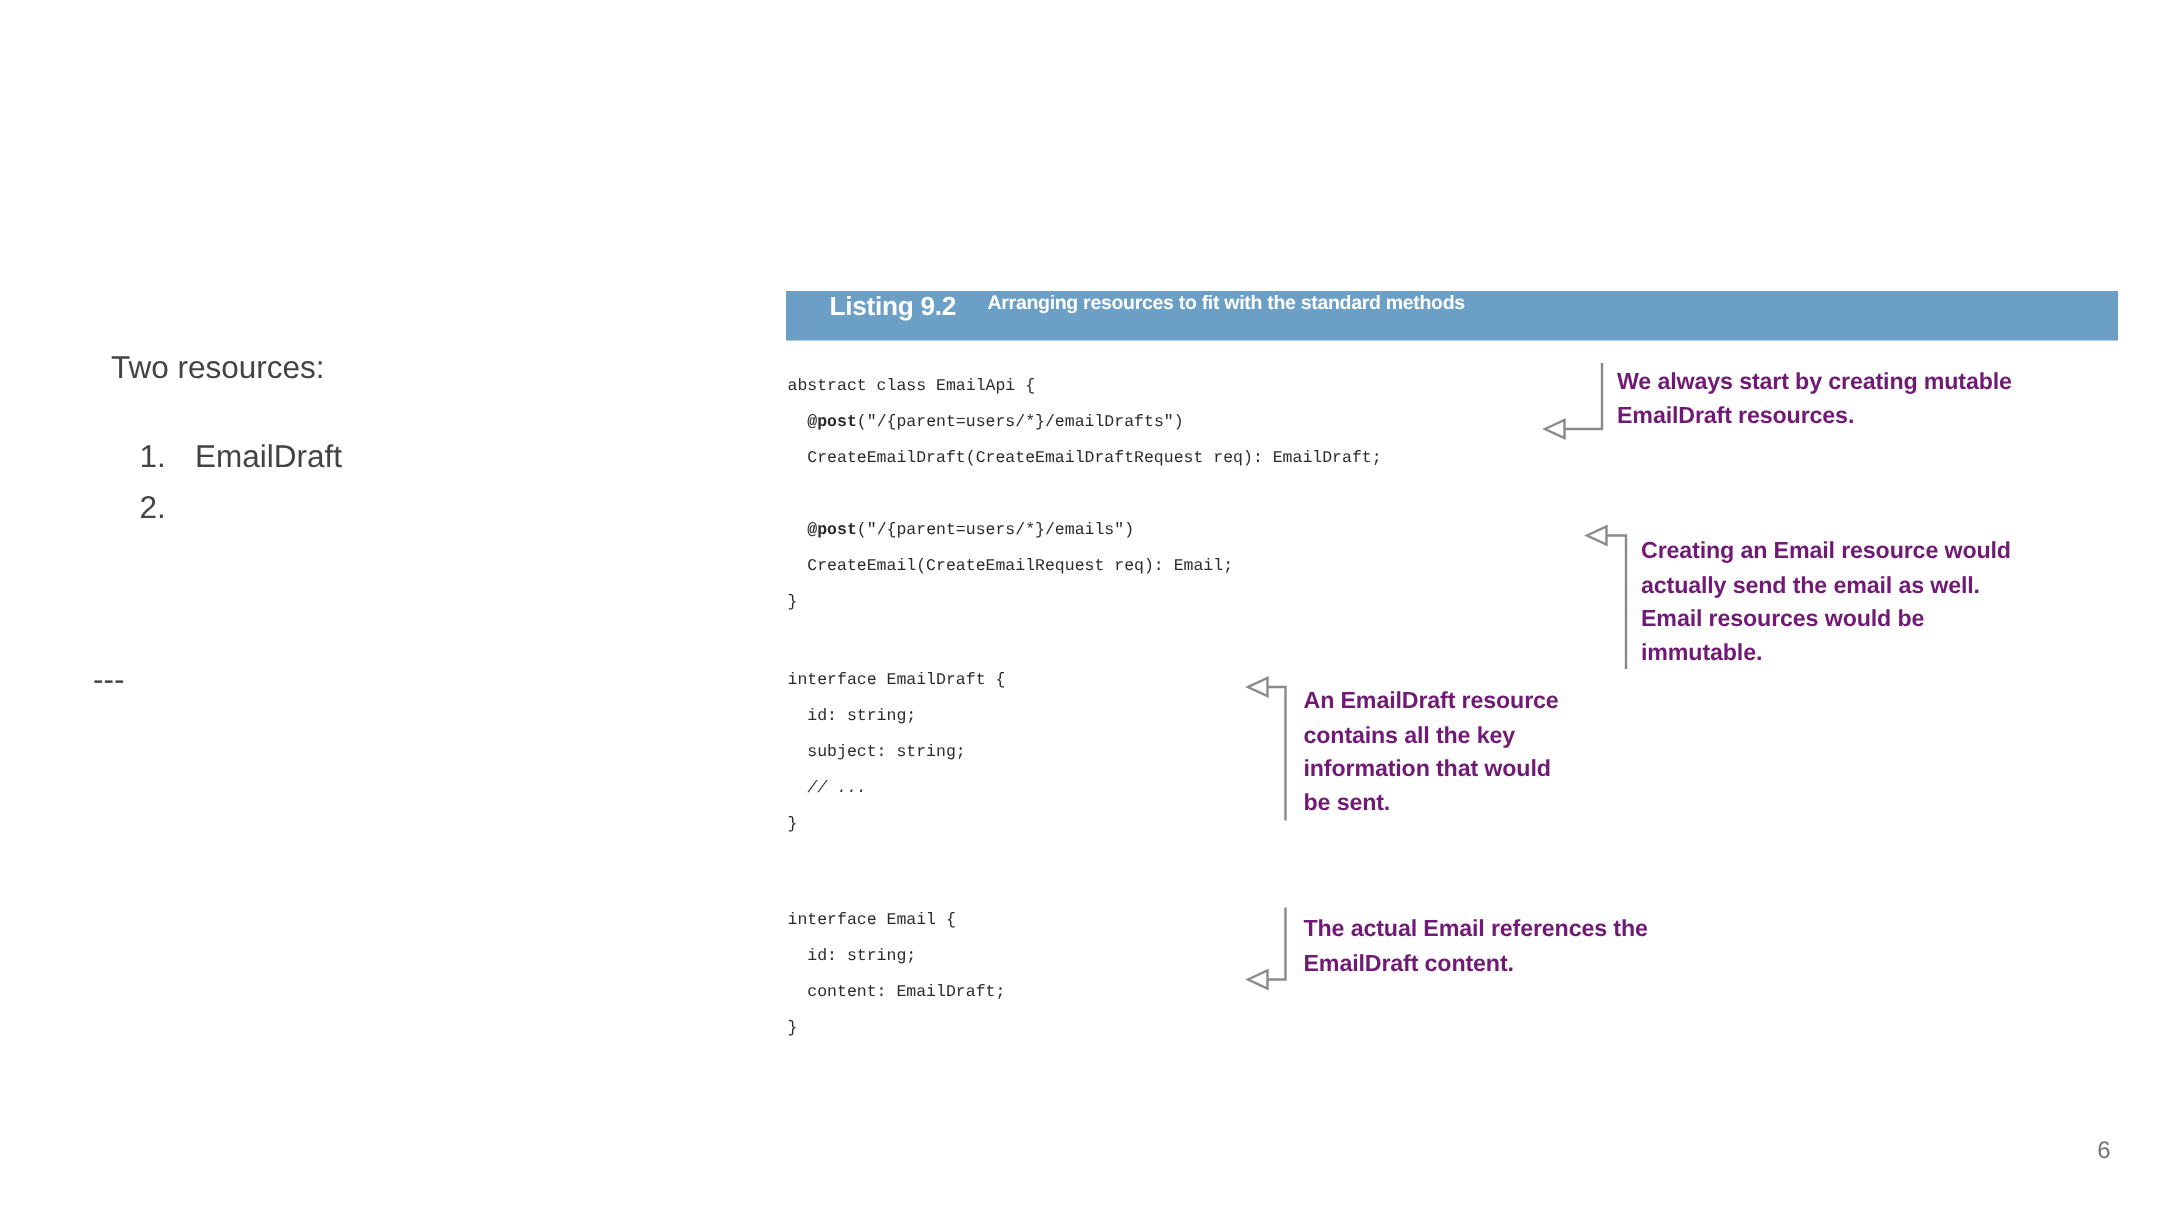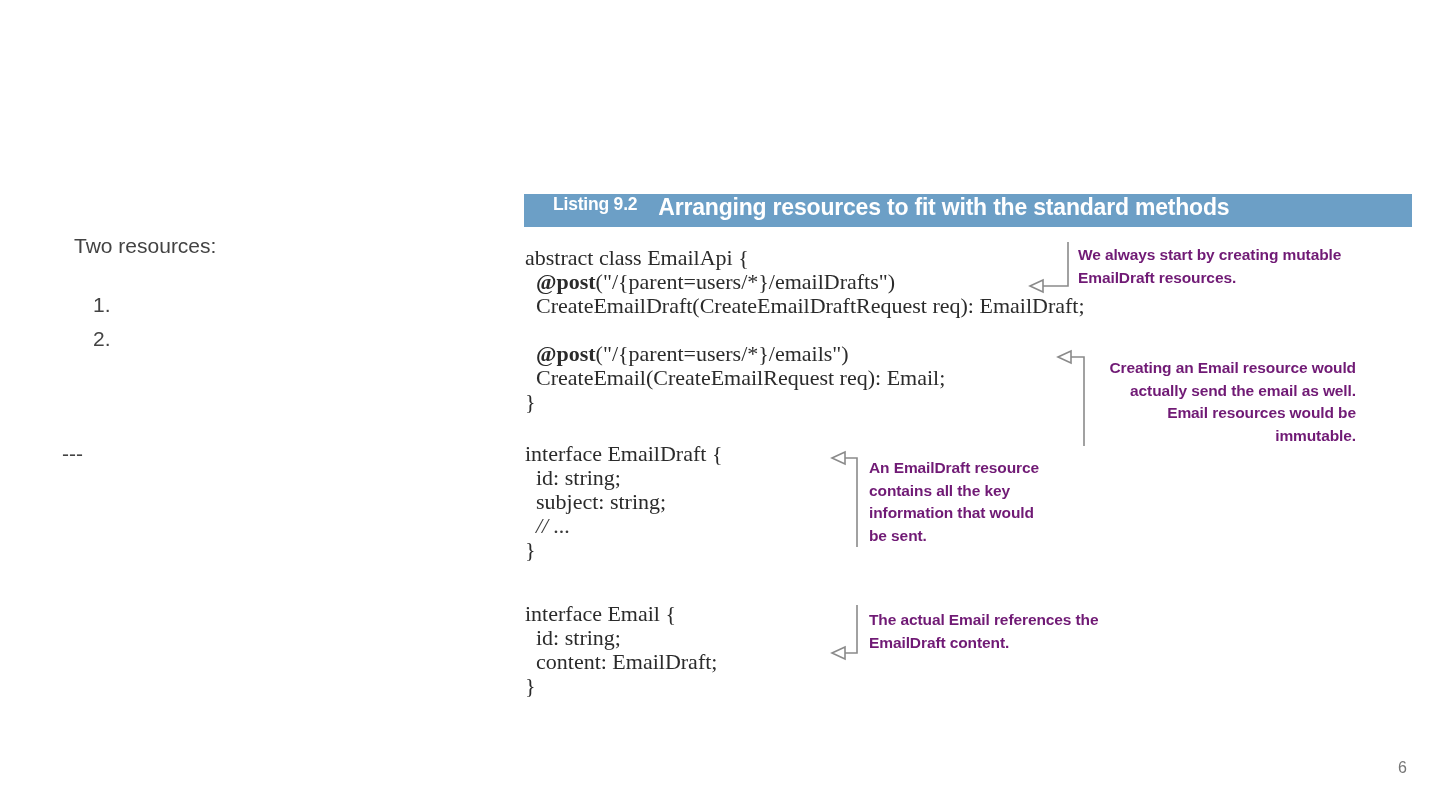--- a/index.html
+++ b/index.html
@@ -76,35 +76,35 @@
     box-sizing: border-box;
   }
   .listing-header .lbl {
     color: #ffffff;
     font-size: 17.5px;
     font-weight: bold;
     letter-spacing: -0.2px;
   }
   .listing-header .ttl {
     color: #ffffff;
-    font-size: 23px;
+    font-size: 13px;
     font-weight: bold;
     margin-left: 21px;
     letter-spacing: -0.2px;
   }
 
   
   .code-area {
     position: relative;
     margin-top: 19px;
   }
   pre.code {
     margin: 0;
-    font-family: Liberation Serif, serif;
-    font-size: 22px;
+    font-family: Liberation Mono, monospace;
+    font-size: 11px;
     line-height: 24px;
     color: #2b2b2b;
     white-space: pre;
   }
   pre.code b { font-weight: bold; }
   pre.code i { font-style: italic; color: #3a3a3a; }
   .blk { position: absolute; }
   #code-block-1 { left: 1px;  top: 0px; }
   #code-block-2 { left: 1px;  top: 196px; }
   #code-block-3 { left: 1px;  top: 356px; }
@@ -113,21 +113,21 @@
   .callout {
     position: absolute;
     font-family: "Liberation Sans", sans-serif;
     font-weight: bold;
     font-size: 15.5px;
     line-height: 22.5px;
     color: #701a75;
     letter-spacing: -0.1px;
   }
   #callout-1 { left: 1078px; top: 244px; width: 270px; }
-  #callout-2 { left: 1094px; top: 357px; width: 262px; text-align: right; }
+  #callout-2 { left: 1094px; top: 357px; width: 262px; }
   #callout-3 { left: 869px;  top: 457px; width: 180px; }
   #callout-4 { left: 869px;  top: 609px; width: 250px; }
 
   
   #leader-lines {
     position: absolute;
     left: 0;
     top: 0;
     width: 1440px;
     height: 810px;
@@ -144,20 +144,21 @@
   }
 </style>
 </head>
 <body>
 
 <div class="left-col">
   <p class="lead-text">Two resources:</p>
   <ol class="ordered-list">
     <li>
       <span class="num">1.</span>
+      <span class="txt">EmailDraft</span>
     </li>
     <li>
       <span class="num">2.</span>
     </li>
   </ol>
 </div>
 <div class="dashes">---</div>
 
 <div class="listing">
   <div class="listing-header">

